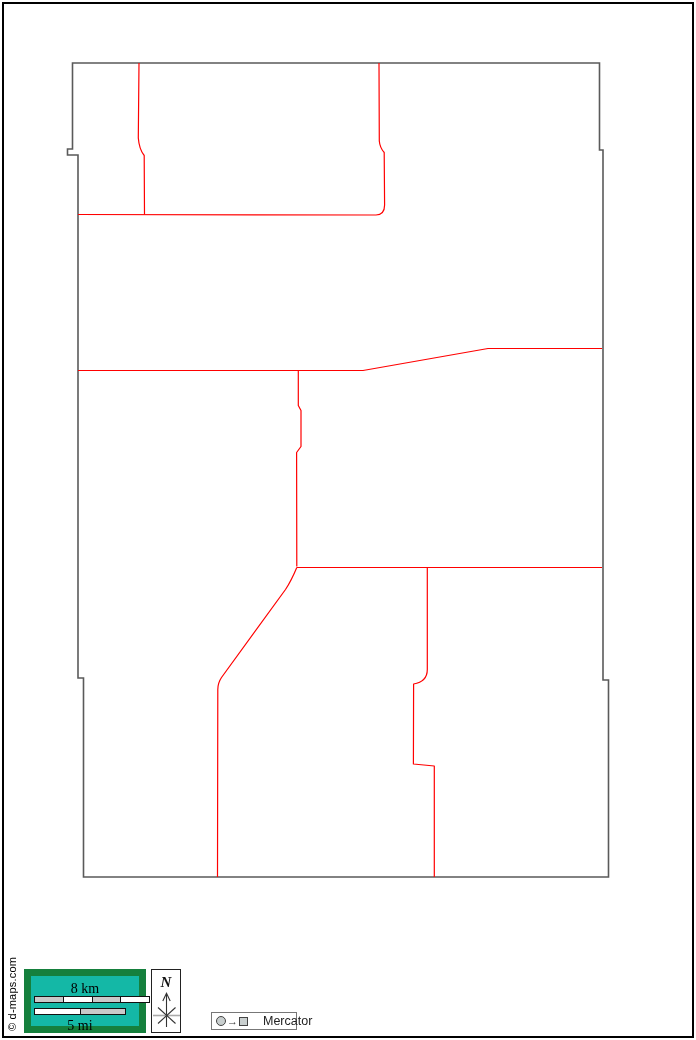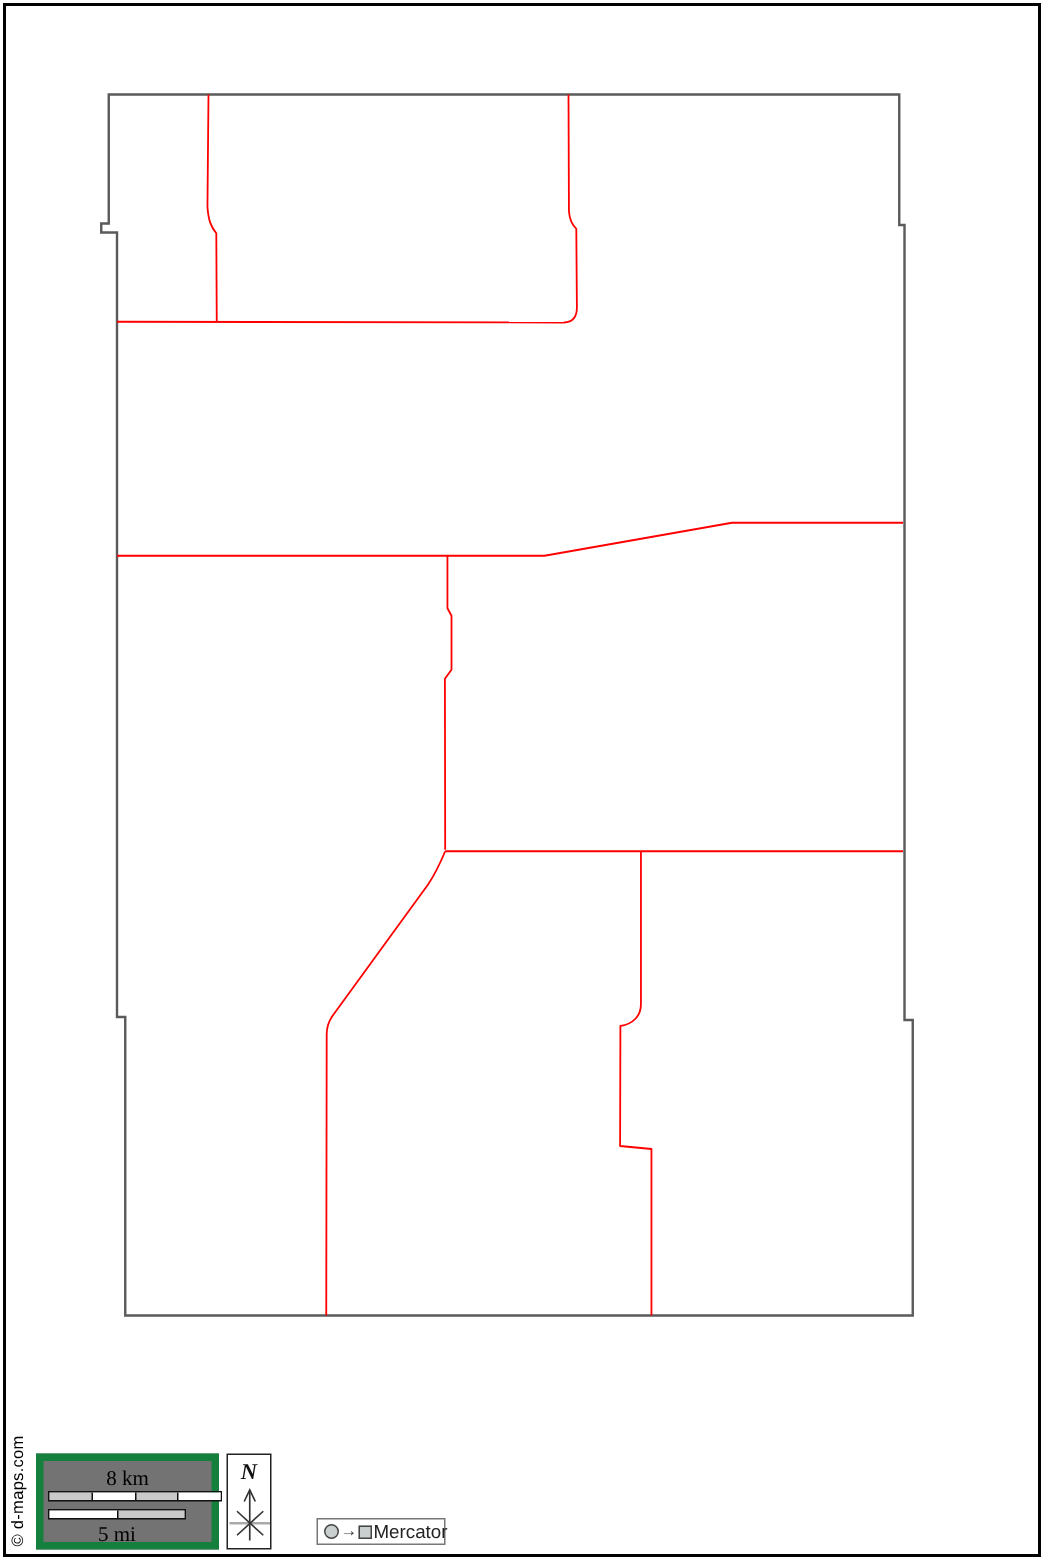--- a/index.html
+++ b/index.html
@@ -8,21 +8,21 @@
     font-family:"Liberation Sans","DejaVu Sans",sans-serif;overflow:hidden;
   }
   .frame{
     position:absolute;left:2px;top:2px;width:688px;height:1032px;
     border:2px solid #000;pointer-events:none;
   }
   #map-svg{position:absolute;left:0;top:0;}
   
   .scale-box{
     position:absolute;left:24px;top:969px;width:122px;height:64px;
-    border:5px solid #15803d;box-sizing:border-box;background:#737373;
+    border:7px solid #15803d;box-sizing:border-box;background:#14b8a6;
   }
   .scale-label{
     position:absolute;left:0;width:100%;text-align:center;
     font-family:"Liberation Serif","DejaVu Serif",serif;
     font-size:14px;color:#000;line-height:14px;
   }
   .scale-label.km{top:6px;}
   .scale-label.mi{top:43px;left:3px;width:92px;}
   .bar{
     position:absolute;display:flex;height:7px;box-sizing:border-box;
@@ -51,21 +51,21 @@
   }
   .proj-circle{
     width:10px;height:10px;border-radius:50%;
     background:#c9cfcf;border:1px solid #444;box-sizing:border-box;flex:0 0 auto;
   }
   .proj-arrow{font-size:11px;color:#333;line-height:10px;margin:0 1px;flex:0 0 auto;}
   .proj-square{
     width:9px;height:9px;background:#c9cfcf;border:1px solid #444;
     box-sizing:border-box;flex:0 0 auto;
   }
-  .proj-label{font-size:12.5px;color:#222;margin-left:1px;white-space:nowrap;}
+  .proj-label{font-size:12.5px;color:#222;margin-left:15px;white-space:nowrap;}
   
   .copyright{
     position:absolute;left:6px;top:1031px;
     transform:rotate(-90deg);transform-origin:0 0;
     font-size:11px;color:#000;white-space:nowrap;letter-spacing:0.2px;
   }
 </style>
 </head>
 <body>
 

